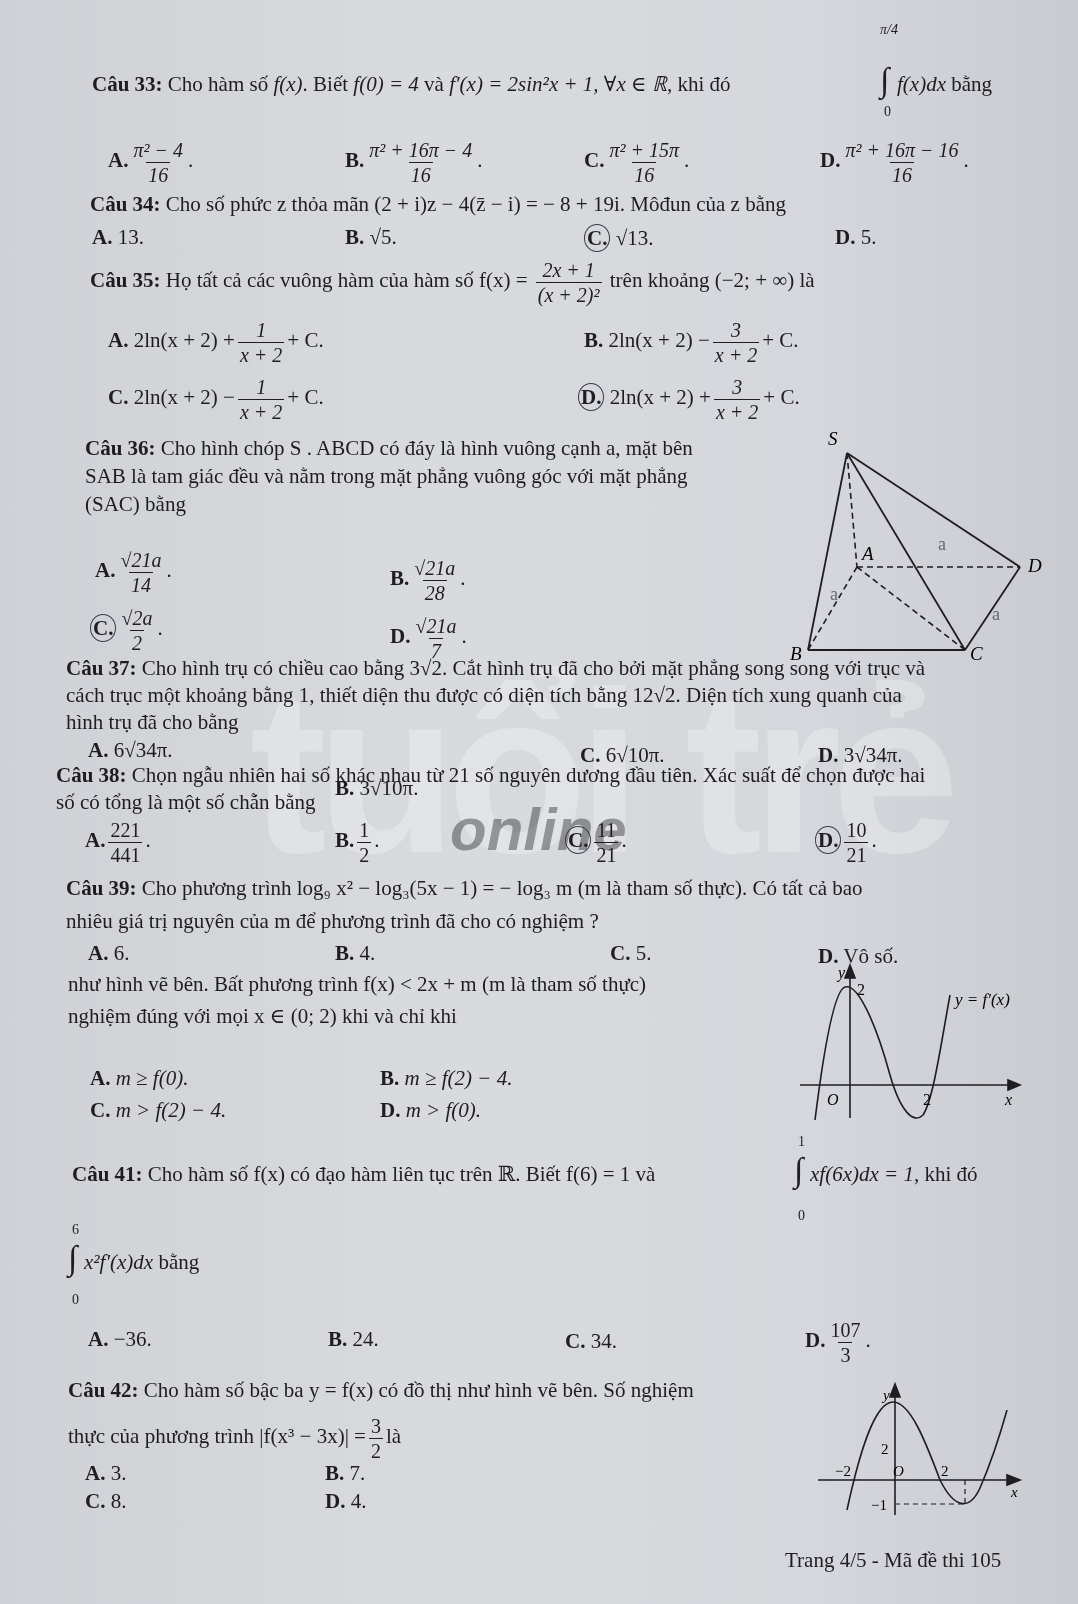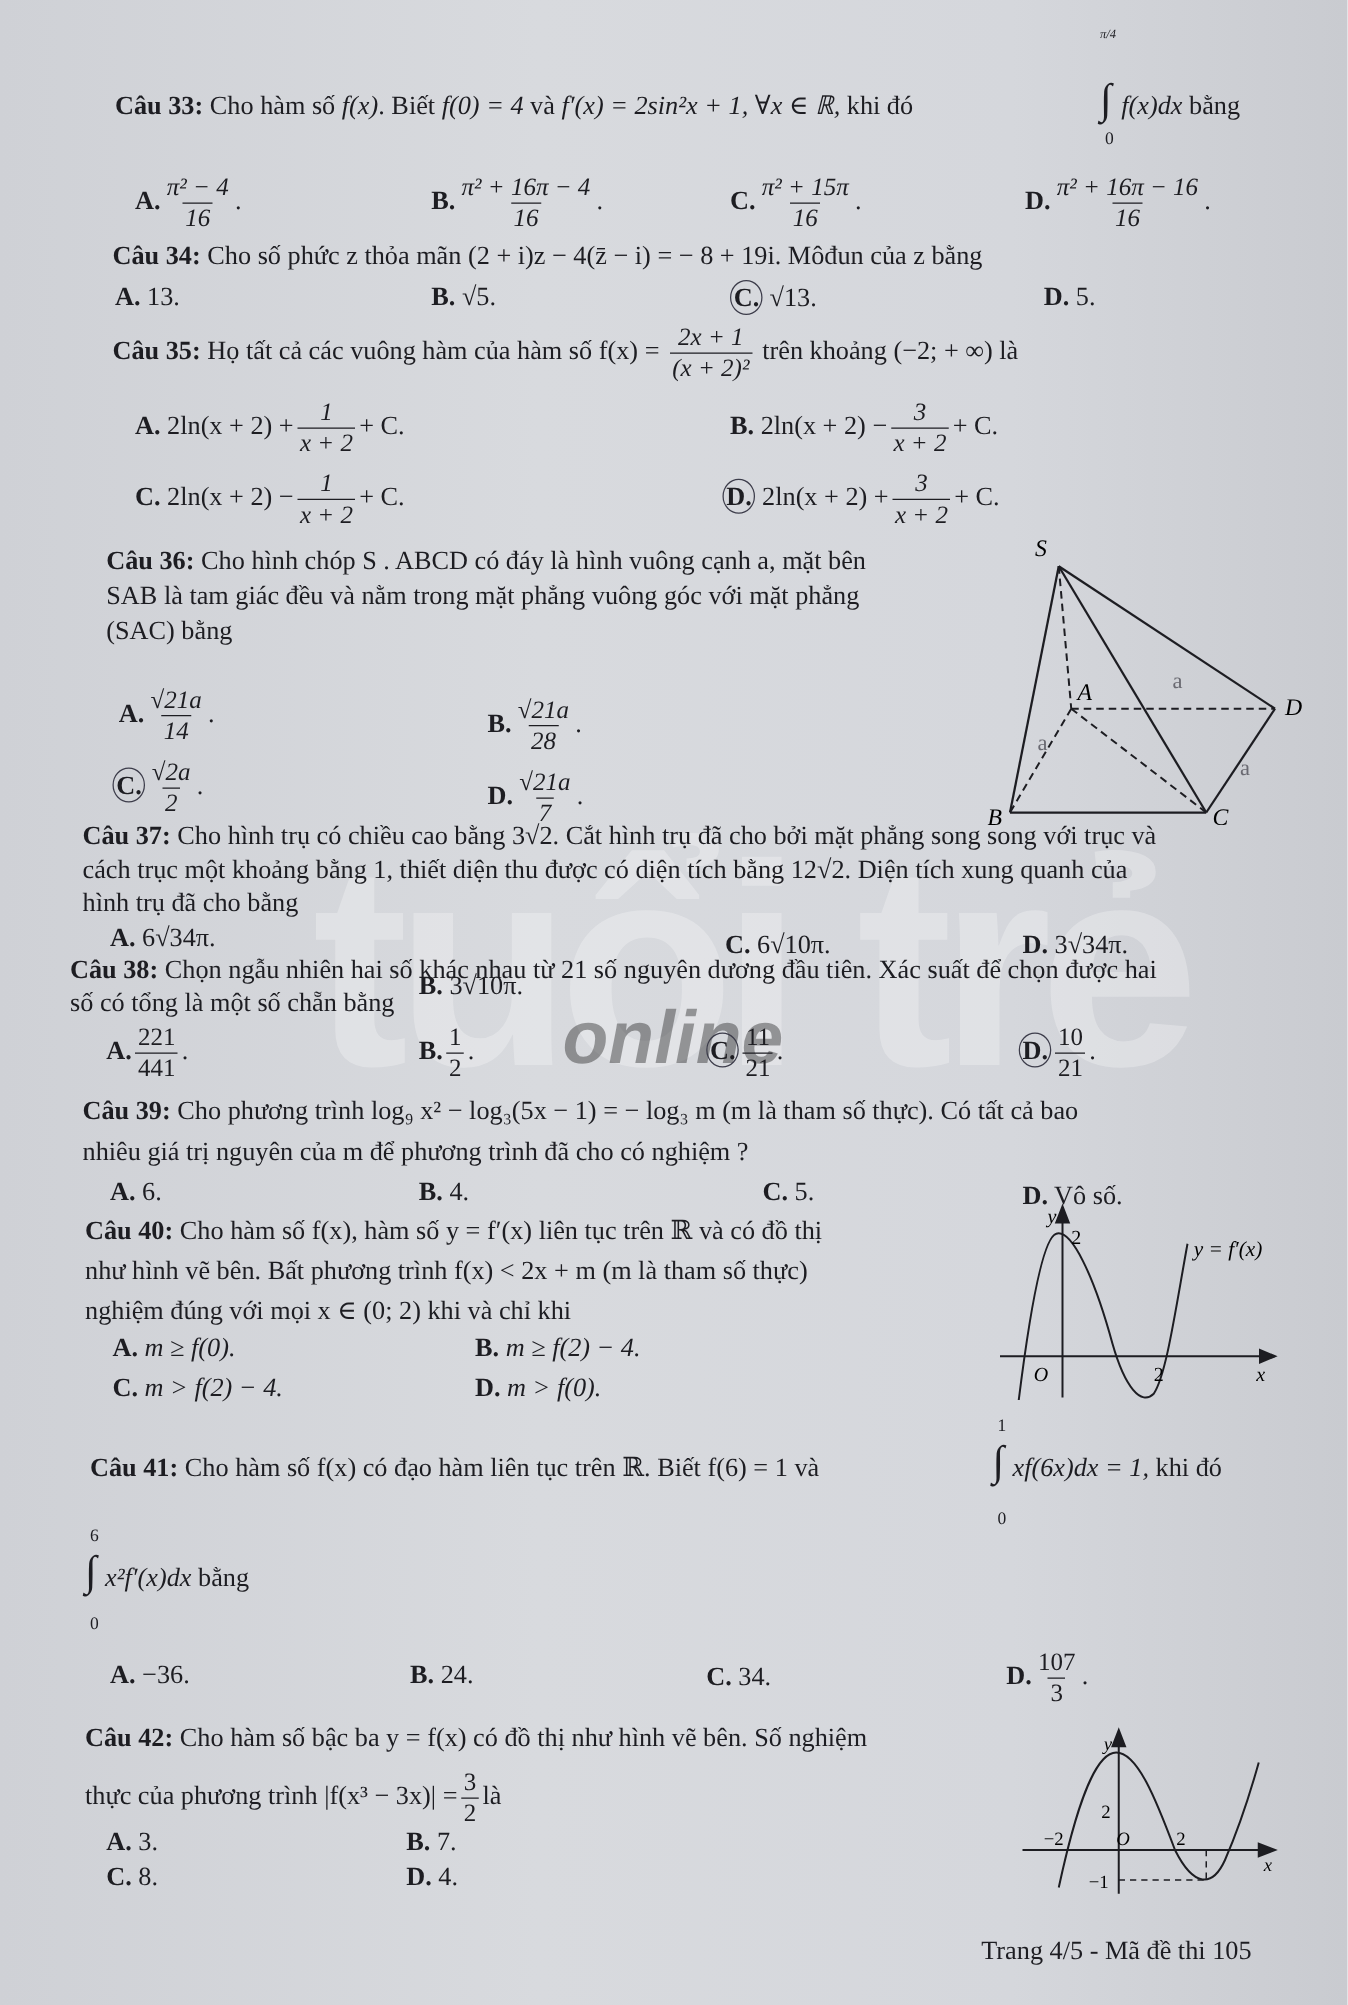--- a/index.html
+++ b/index.html
@@ -27,21 +27,21 @@
 
 <div class="abs q" style="left:92px;top:70px;">
   <span class="qn">Câu 33:</span>
   <span>Cho hàm số</span>
   <span class="it">f(x)</span><span>. Biết</span>
   <span class="it">f(0) = 4</span>
   <span>và</span>
   <span class="it">f′(x) = 2sin²x + 1, ∀x ∈ ℝ,</span>
   <span>khi đó</span>
 </div>
-<div class="abs" style="left:880px;top:22px;font-size:10px;font-style:italic;">π/4</div>
+<div class="abs" style="left:880px;top:22px;font-size:14px;font-style:italic;">π/4</div>
 <div class="abs" style="left:880px;top:60px;font-size:34px;line-height:40px;">∫</div>
 <div class="abs" style="left:884px;top:104px;font-size:14px;">0</div>
 <div class="abs q" style="left:897px;top:70px;"><span class="it">f(x)dx</span> <span>bằng</span></div>
 
 <div class="abs opt" style="left:108px;top:138px;"><span class="ol">A.</span><span class="frac it">
       <span class="num">π² − 4</span>
       <span class="den">16</span>
     </span>.</div>
 <div class="abs opt" style="left:345px;top:138px;"><span class="ol">B.</span><span class="frac it">
       <span class="num">π² + 16π − 4</span>
@@ -168,21 +168,20 @@
 <div class="abs q" style="left:66px;top:872px;width:1010px;line-height:33px;">
   <div><span class="qn">Câu 39:</span> <span>Cho phương trình log₉ x² − log₃(5x − 1) = − log₃ m (m là tham số thực). Có tất cả bao</span></div>
   <div>nhiêu giá trị nguyên của m để phương trình đã cho có nghiệm ?</div>
 </div>
 <div class="abs opt" style="left:88px;top:940px;"><span class="ol">A.</span> <span>6.</span></div>
 <div class="abs opt" style="left:335px;top:940px;"><span class="ol">B.</span> <span>4.</span></div>
 <div class="abs opt" style="left:610px;top:940px;"><span class="ol">C.</span> <span>5.</span></div>
 <div class="abs opt" style="left:818px;top:943px;"><span class="ol">D.</span> <span>Vô số.</span></div>
 
 <div class="abs q" style="left:68px;top:968px;width:720px;line-height:32px;">
-  <div><span class="qn">Câu 40:</span> <span>Cho hàm số f(x), hàm số y = f′(x) liên tục trên ℝ và có đồ thị</span></div>
   <div>như hình vẽ bên. Bất phương trình f(x) &lt; 2x + m (m là tham số thực)</div>
   <div>nghiệm đúng với mọi x ∈ (0; 2) khi và chỉ khi</div>
 </div>
 <div class="abs opt" style="left:90px;top:1065px;"><span class="ol">A.</span> <span class="it">m ≥ f(0).</span></div>
 <div class="abs opt" style="left:380px;top:1065px;"><span class="ol">B.</span> <span class="it">m ≥ f(2) − 4.</span></div>
 <div class="abs opt" style="left:90px;top:1097px;"><span class="ol">C.</span> <span class="it">m &gt; f(2) − 4.</span></div>
 <div class="abs opt" style="left:380px;top:1097px;"><span class="ol">D.</span> <span class="it">m &gt; f(0).</span></div>
 
 <svg class="abs" style="left:795px;top:960px;" width="240" height="160">
   <g stroke="#1d1d22" stroke-width="1.6" fill="none">

